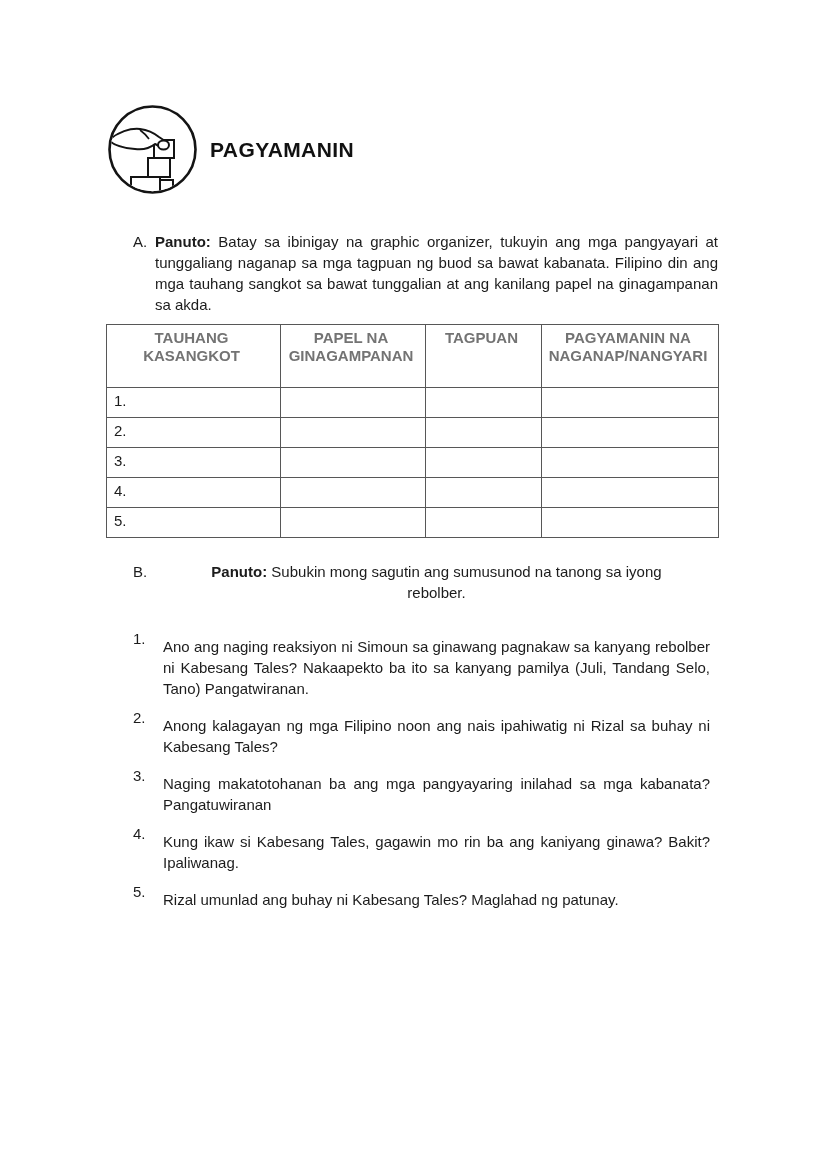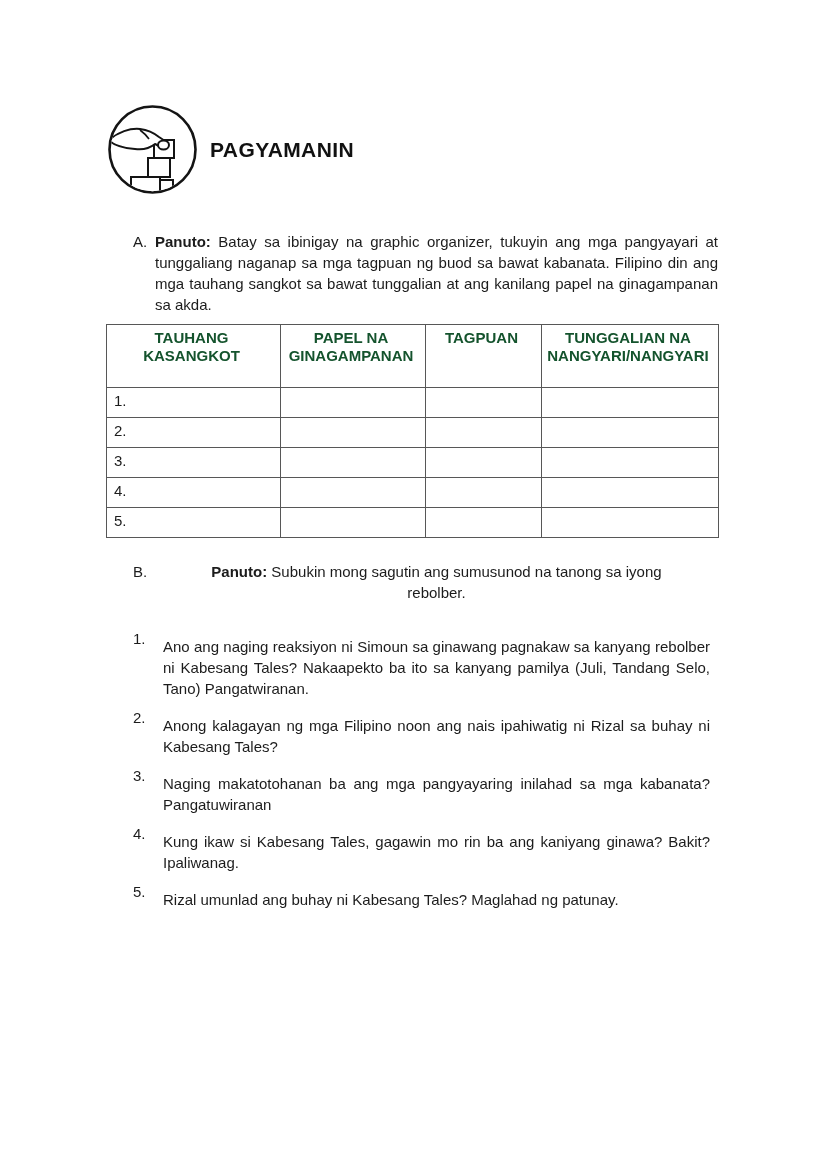--- a/index.html
+++ b/index.html
@@ -58,21 +58,21 @@
     font-size: 15px;
   }
   .go-table th, .go-table td { border: 1px solid #575757; background: #fff; }
   .go-table th {
     font-weight: bold;
     text-align: center;
     vertical-align: top;
     padding: 4px 8px 0 4px;
     height: 58px;
     line-height: 18px;
-    color: #14532d;
+    color: #737373;
   }
   .go-table td {
     vertical-align: top;
     text-align: left;
     padding: 2px 6px 0 7px;
     height: 27px;
     line-height: 21px;
   }
 
   
@@ -145,21 +145,21 @@
       <col style="width:174px">
         <col style="width:145px">
         <col style="width:116px">
         <col style="width:177px">
     </colgroup>
     <thead>
       <tr>
         <th>TAUHANG KASANGKOT</th>
         <th>PAPEL NA GINAGAMPANAN</th>
         <th>TAGPUAN</th>
-        <th>TUNGGALIAN NA NANGYARI/NANGYARI</th>
+        <th>PAGYAMANIN NA NAGANAP/NANGYARI</th>
       </tr>
     </thead>
     <tbody>
       <tr>
         <td>1.</td>
         <td></td>
         <td></td>
         <td></td>
       </tr>
       <tr>

